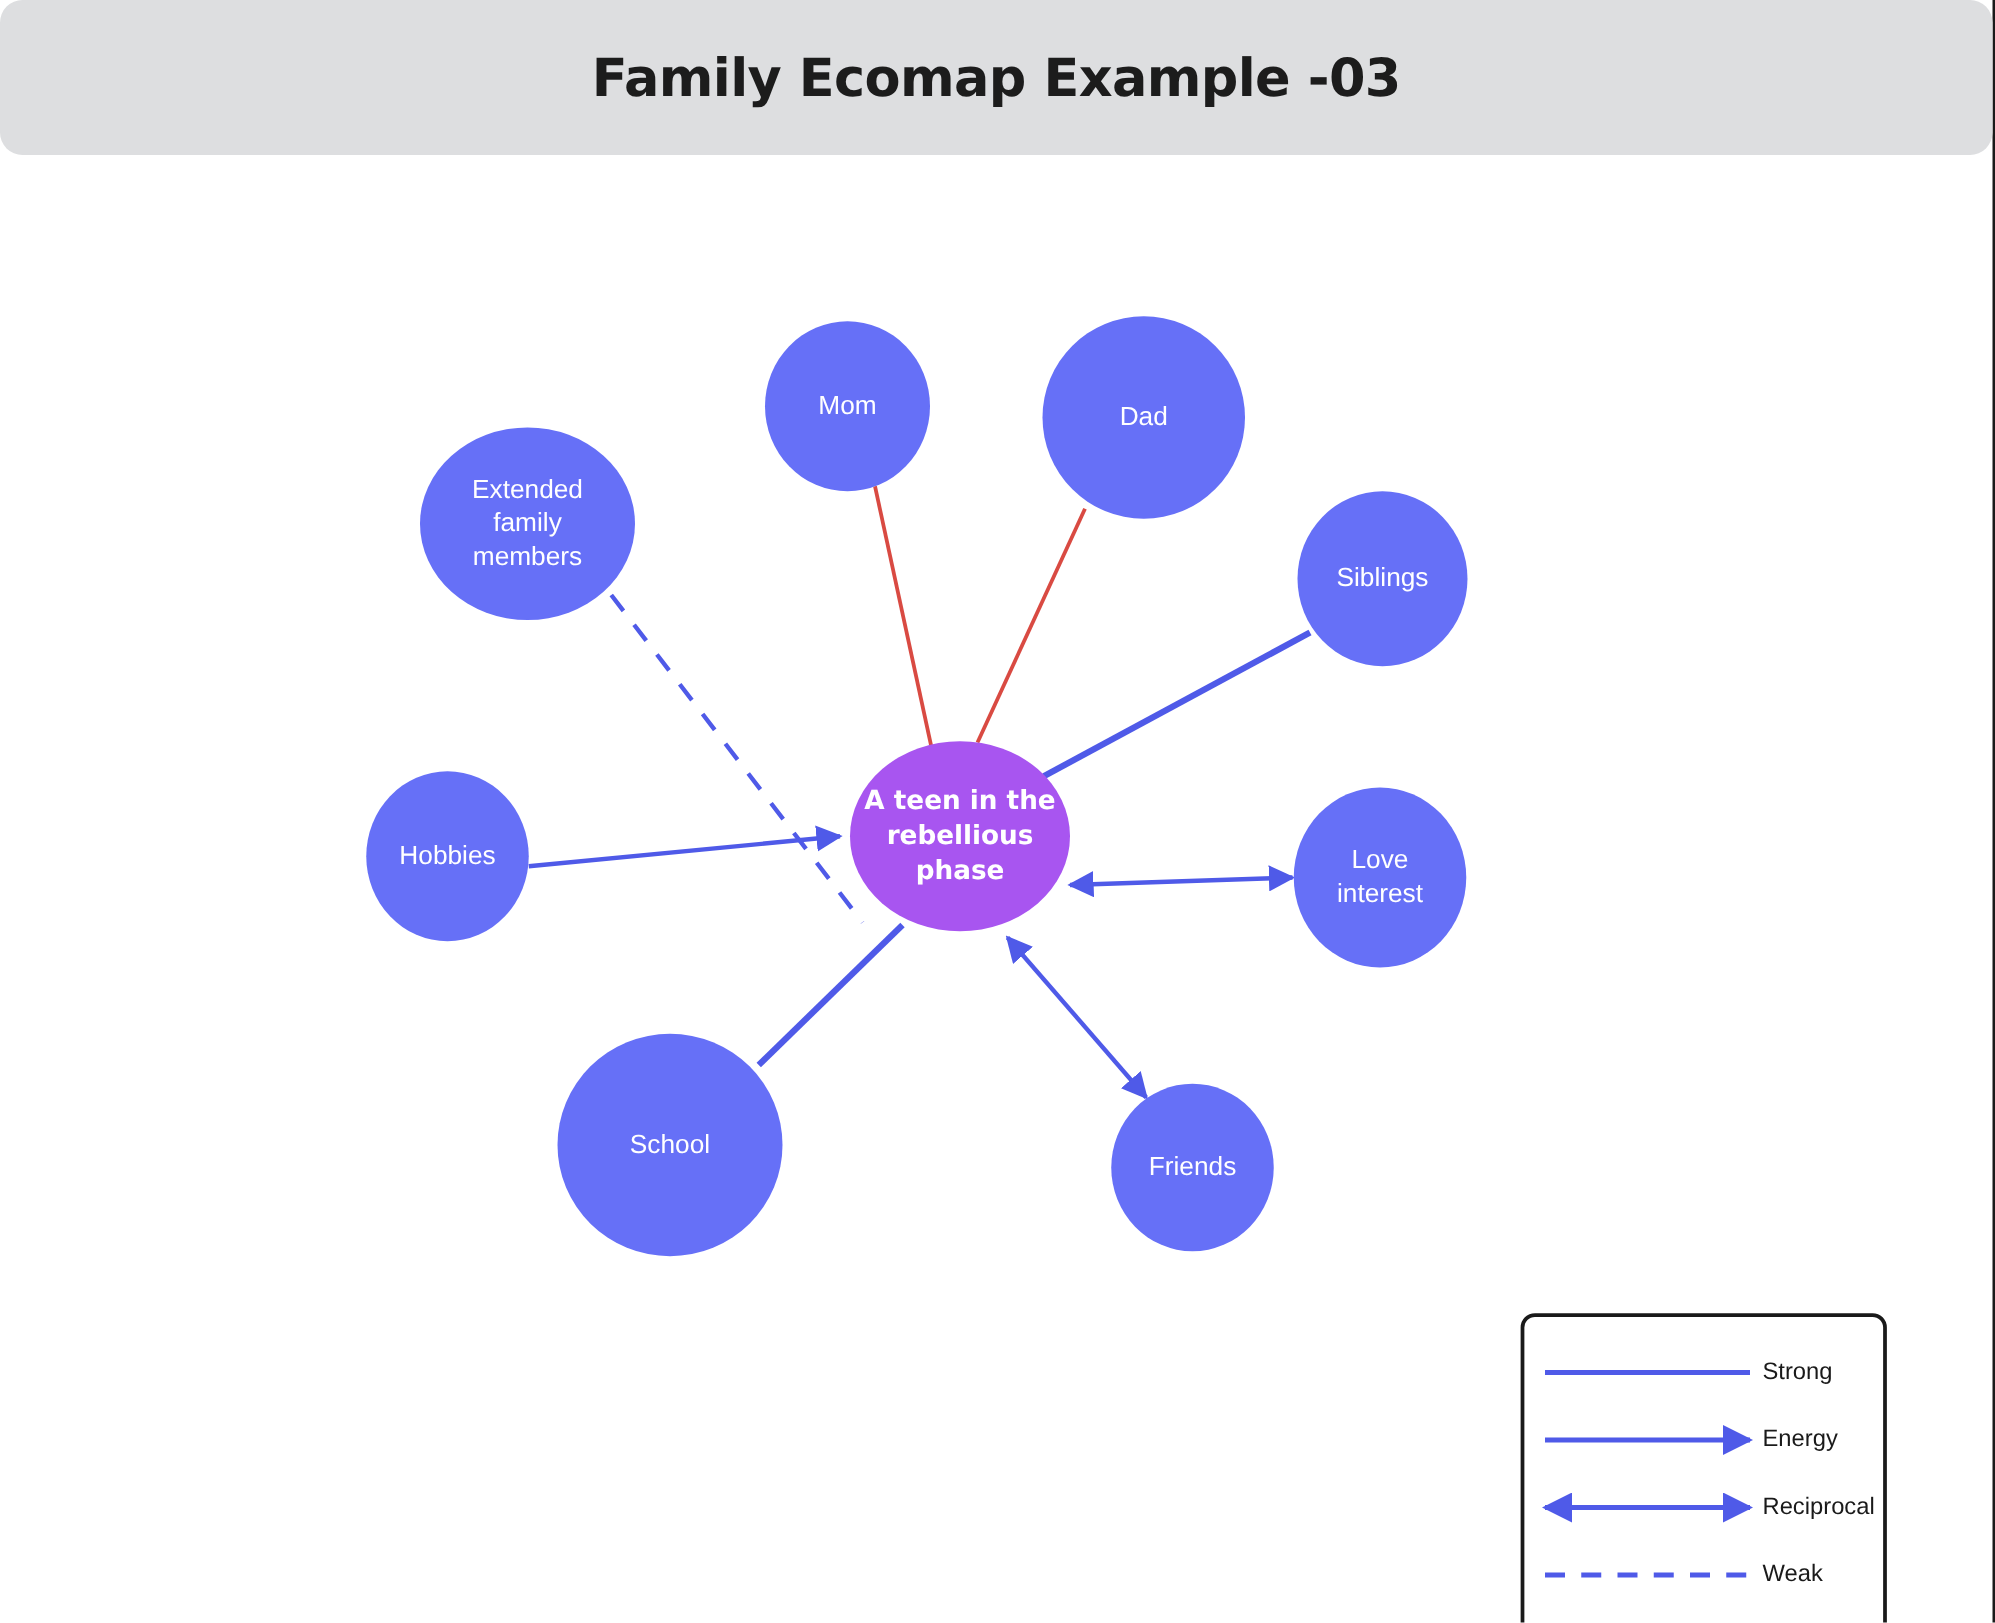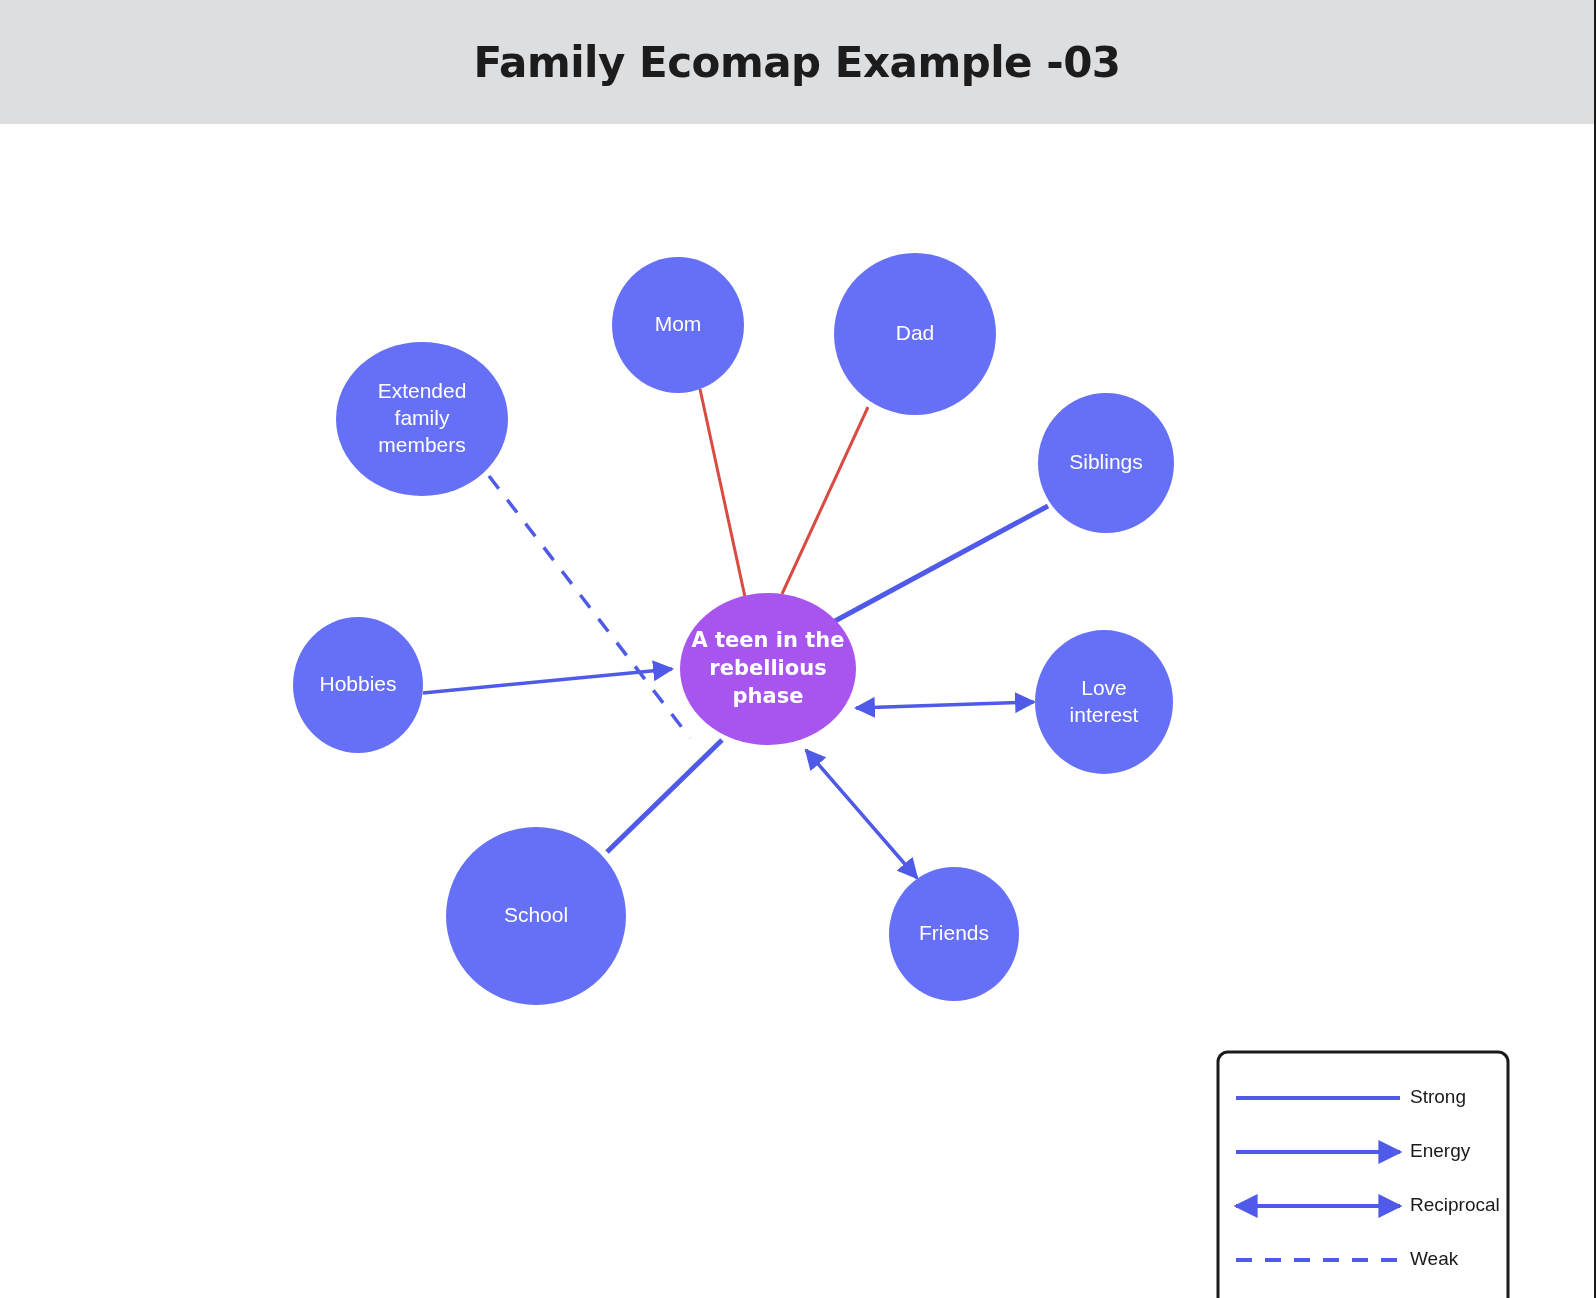--- a/index.html
+++ b/index.html
@@ -27,20 +27,21 @@
 
   .title-bar {
     position: absolute;
     left: 0; top: 0;
     width: 1594px;
     height: 124px;
     background: #dddee0;
     display: flex;
     align-items: center;
     justify-content: center;
+    border-radius: 18px;
   }
   .title-text {
     font-size: 42px;
     font-weight: bold;
     color: #1c1c1c;
     letter-spacing: -0.5px;
     font-family: "DejaVu Sans", sans-serif;
   }
 
   svg.diagram {

